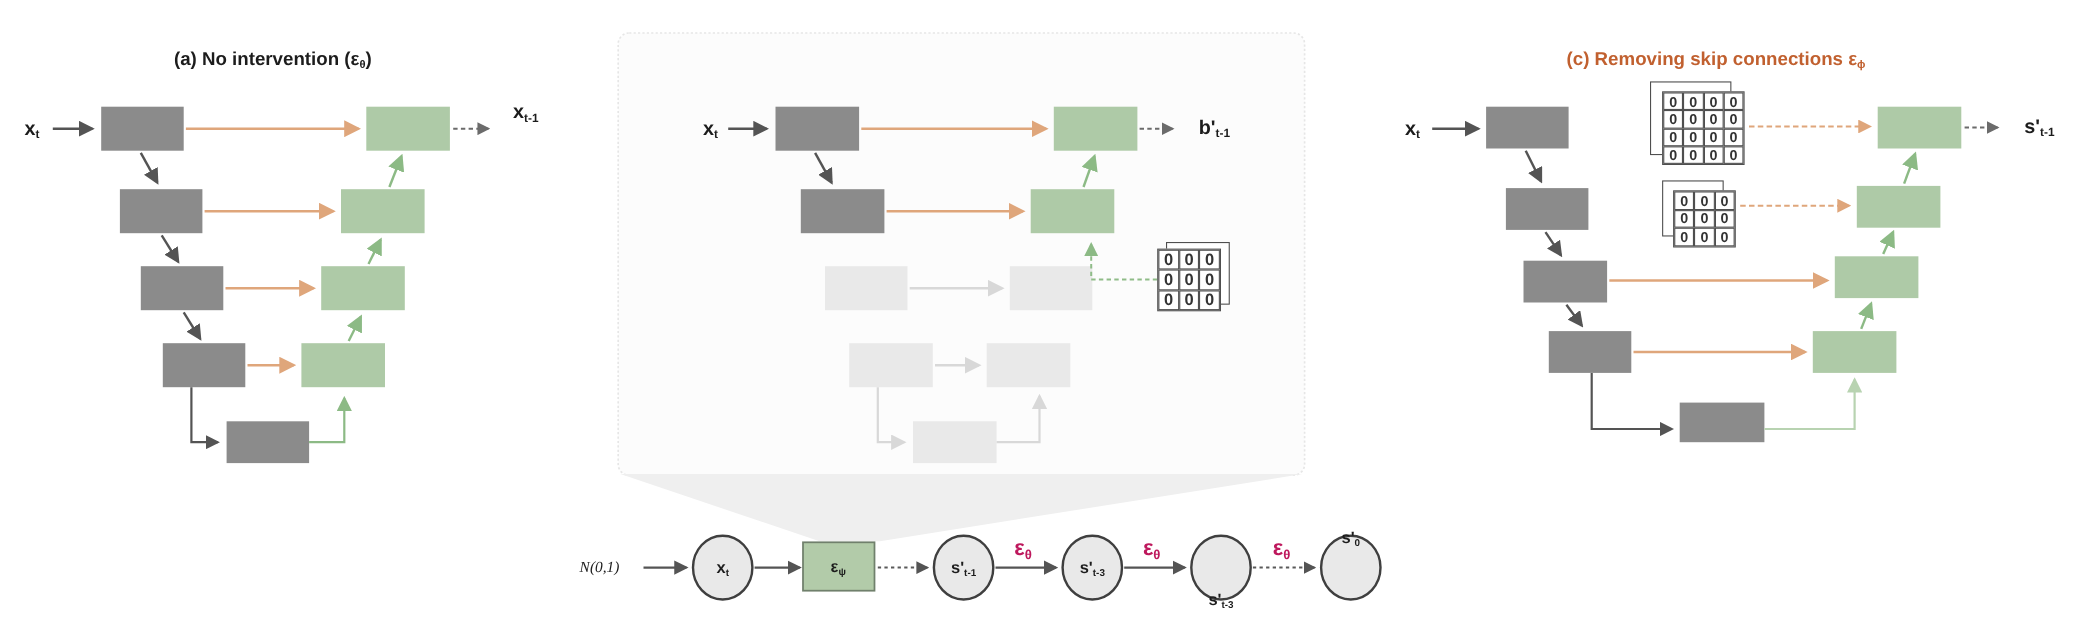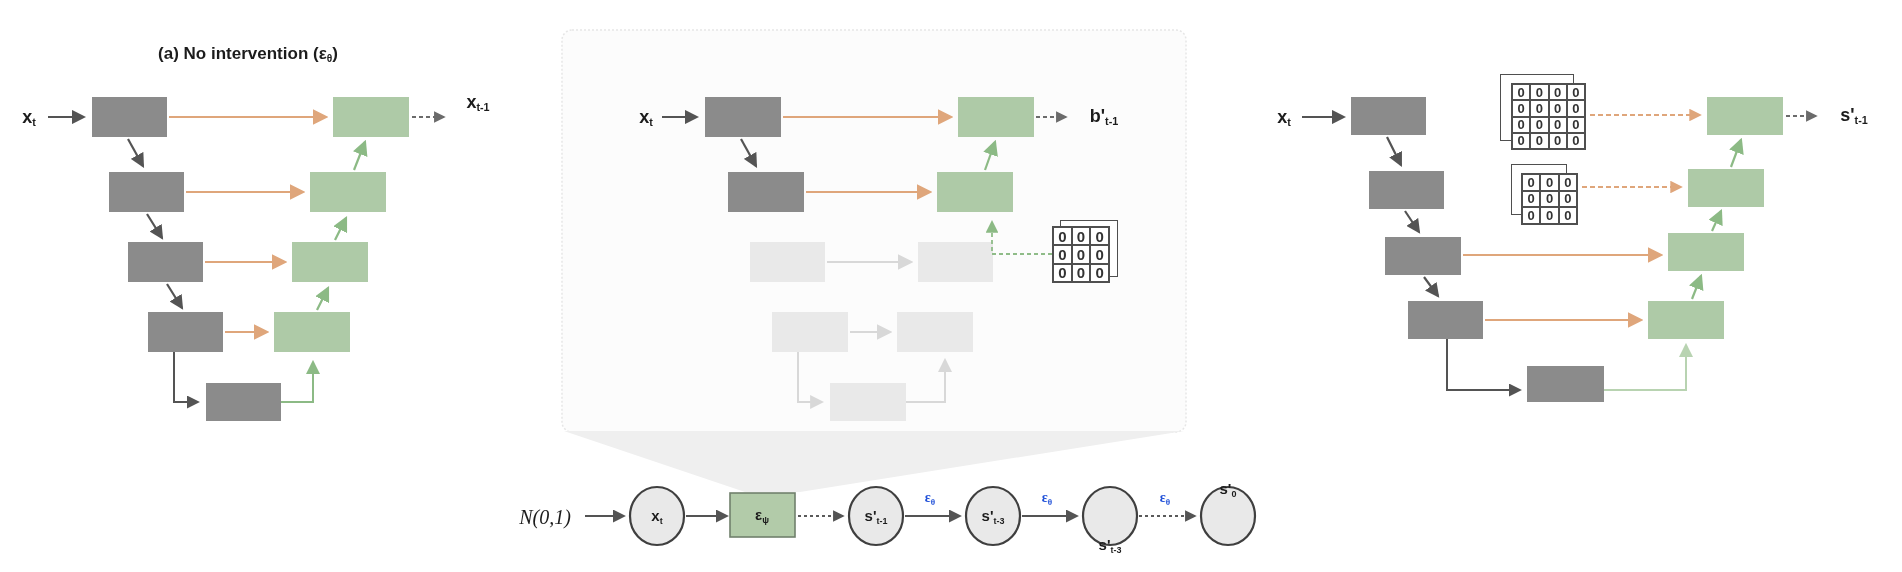--- a/index.html
+++ b/index.html
@@ -11,22 +11,22 @@
   .lbl{
     position:absolute;transform:translate(-50%,-50%);
     font-weight:700;color:#1c1c1c;white-space:nowrap;line-height:1;
   }
   .sub{font-size:0.6em;font-weight:inherit;vertical-align:-0.3em;letter-spacing:0;}
   .title{font-size:17px;}
   .title-green{color:#5f9d55;}
   .title-orange{color:#c1602f;}
   .io{font-size:18px;}
   .node{font-size:15px;}
-  .edge{font-size:14px;color:#1d4ed8;font-family:Liberation Serif, serif;}
-  .noise{font-family:"Liberation Serif",serif;font-style:italic;font-weight:400;font-size:20px;}
+  .edge{font-size:20px;color:#be185d;}
+  .noise{font-family:"Liberation Serif",serif;font-style:italic;font-weight:400;font-size:14px;}
   .matrix{position:absolute;}
   .mpage{position:absolute;background:#ffffff;border:1.6px solid #4f4f4f;box-sizing:border-box;}
   .mgrid{display:grid;}
   .mcell{
     display:flex;align-items:center;justify-content:center;
     border:1px solid #4f4f4f;font-weight:700;color:#333333;line-height:1;
   }
 </style>
 </head>
 <body>
@@ -151,20 +151,21 @@
   </g>
 </svg>
 
 <div class="lbl title" style="left:248px;top:55px;"><span>(a) No intervention (ε</span><span class="sub">θ</span><span>)</span></div>
 <div class="lbl io" style="left:29px;top:118px;"><span>x</span><span class="sub">t</span></div>
 <div class="lbl io" style="left:478px;top:103px;"><span>x</span><span class="sub">t-1</span></div>
 
 <div class="lbl io" style="left:646px;top:118px;"><span>x</span><span class="sub">t</span></div>
 <div class="lbl io" style="left:1104px;top:117px;text-align:right;"><span>b'</span><span class="sub">t-1</span></div>
 
+<div class="lbl title title-orange" style="left:1560px;top:55px;"><span>(c) Removing skip connections ε</span><span class="sub">ϕ</span><span></span></div>
 <div class="lbl io" style="left:1284px;top:118px;"><span>x</span><span class="sub">t</span></div>
 <div class="lbl io" style="left:1854px;top:116px;"><span>s'</span><span class="sub">t-1</span></div>
 
 <div class="matrix" style="left:1052px;top:220px;width:70px;height:66px;">
   <div class="mpage" style="left:8px;top:0;width:58px;height:57px;"></div>
   <div class="mpage mgrid" style="left: 0px; top: 6px; width: 58px; height: 57px; font-size: 15px; grid-template-columns: repeat(3, 1fr);">
         <span class="mcell">0</span>
         <span class="mcell">0</span>
         <span class="mcell">0</span>
         <span class="mcell">0</span>

